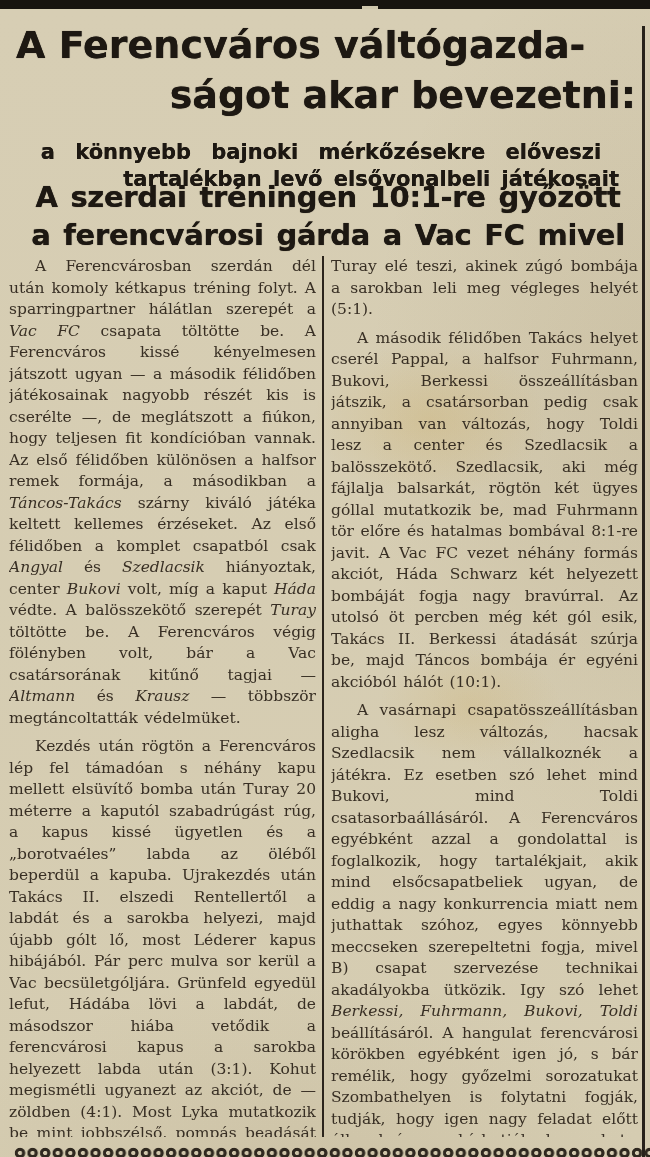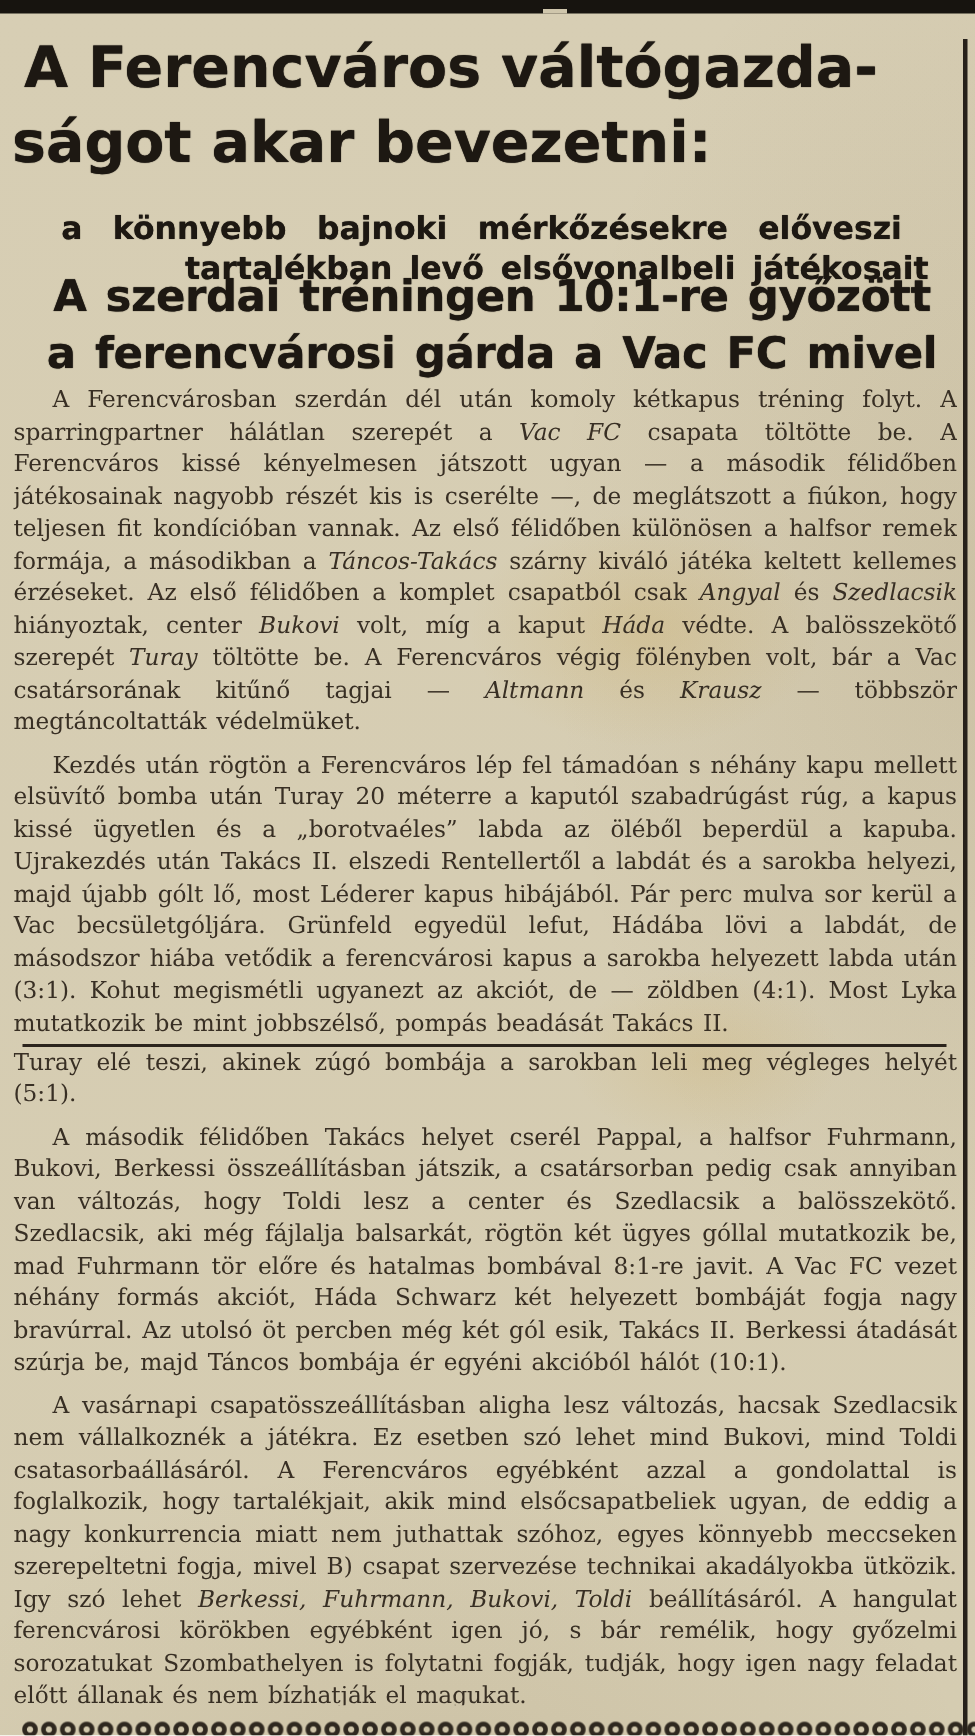--- a/index.html
+++ b/index.html
@@ -39,21 +39,21 @@
     margin: 0;
     font-family: "DejaVu Sans", sans-serif;
     font-weight: 700;
     color: #1d1812;
     text-shadow: 0 0 0.7px currentColor;
     font-size: 38px; line-height: 50px;
     letter-spacing: 0px;
     white-space: nowrap;
   }
   .headline .l1 { display: block; padding-left: 8px; }
-  .headline .l2 { display: block; text-align: left; }
+  .headline .l2 { display: block; text-align: right; }
   .subheadline {
     position: absolute; top: 122px; left: 6px; right: 14px;
     margin: 17px;
     font-family: "DejaVu Sans", sans-serif;
     font-weight: 700;
     color: #1d1812;
     text-shadow: 0 0 0.5px currentColor;
     font-size: 21px; line-height: 27px;
     white-space: nowrap;
   }
@@ -69,21 +69,20 @@
     font-size: 29px; line-height: 38px;
     letter-spacing: -0.3px;
     white-space: nowrap;
   }
   .deck .l1, .deck .l2 { display: block; text-align: center; word-spacing: 3px; }
   
   .cols {
     position: absolute; top: 256px; bottom: 20px; left: 9px; right: 12px;
     display: flex;
     overflow: hidden;
-    flex-direction: column;
   }
   .col {
     flex: 1 1 0;
     font-size: 15.5px;
     line-height: 21.5px;
     text-align: justify;
     color: #382f24;
     word-spacing: 1.5px;
     overflow: hidden;
   }

